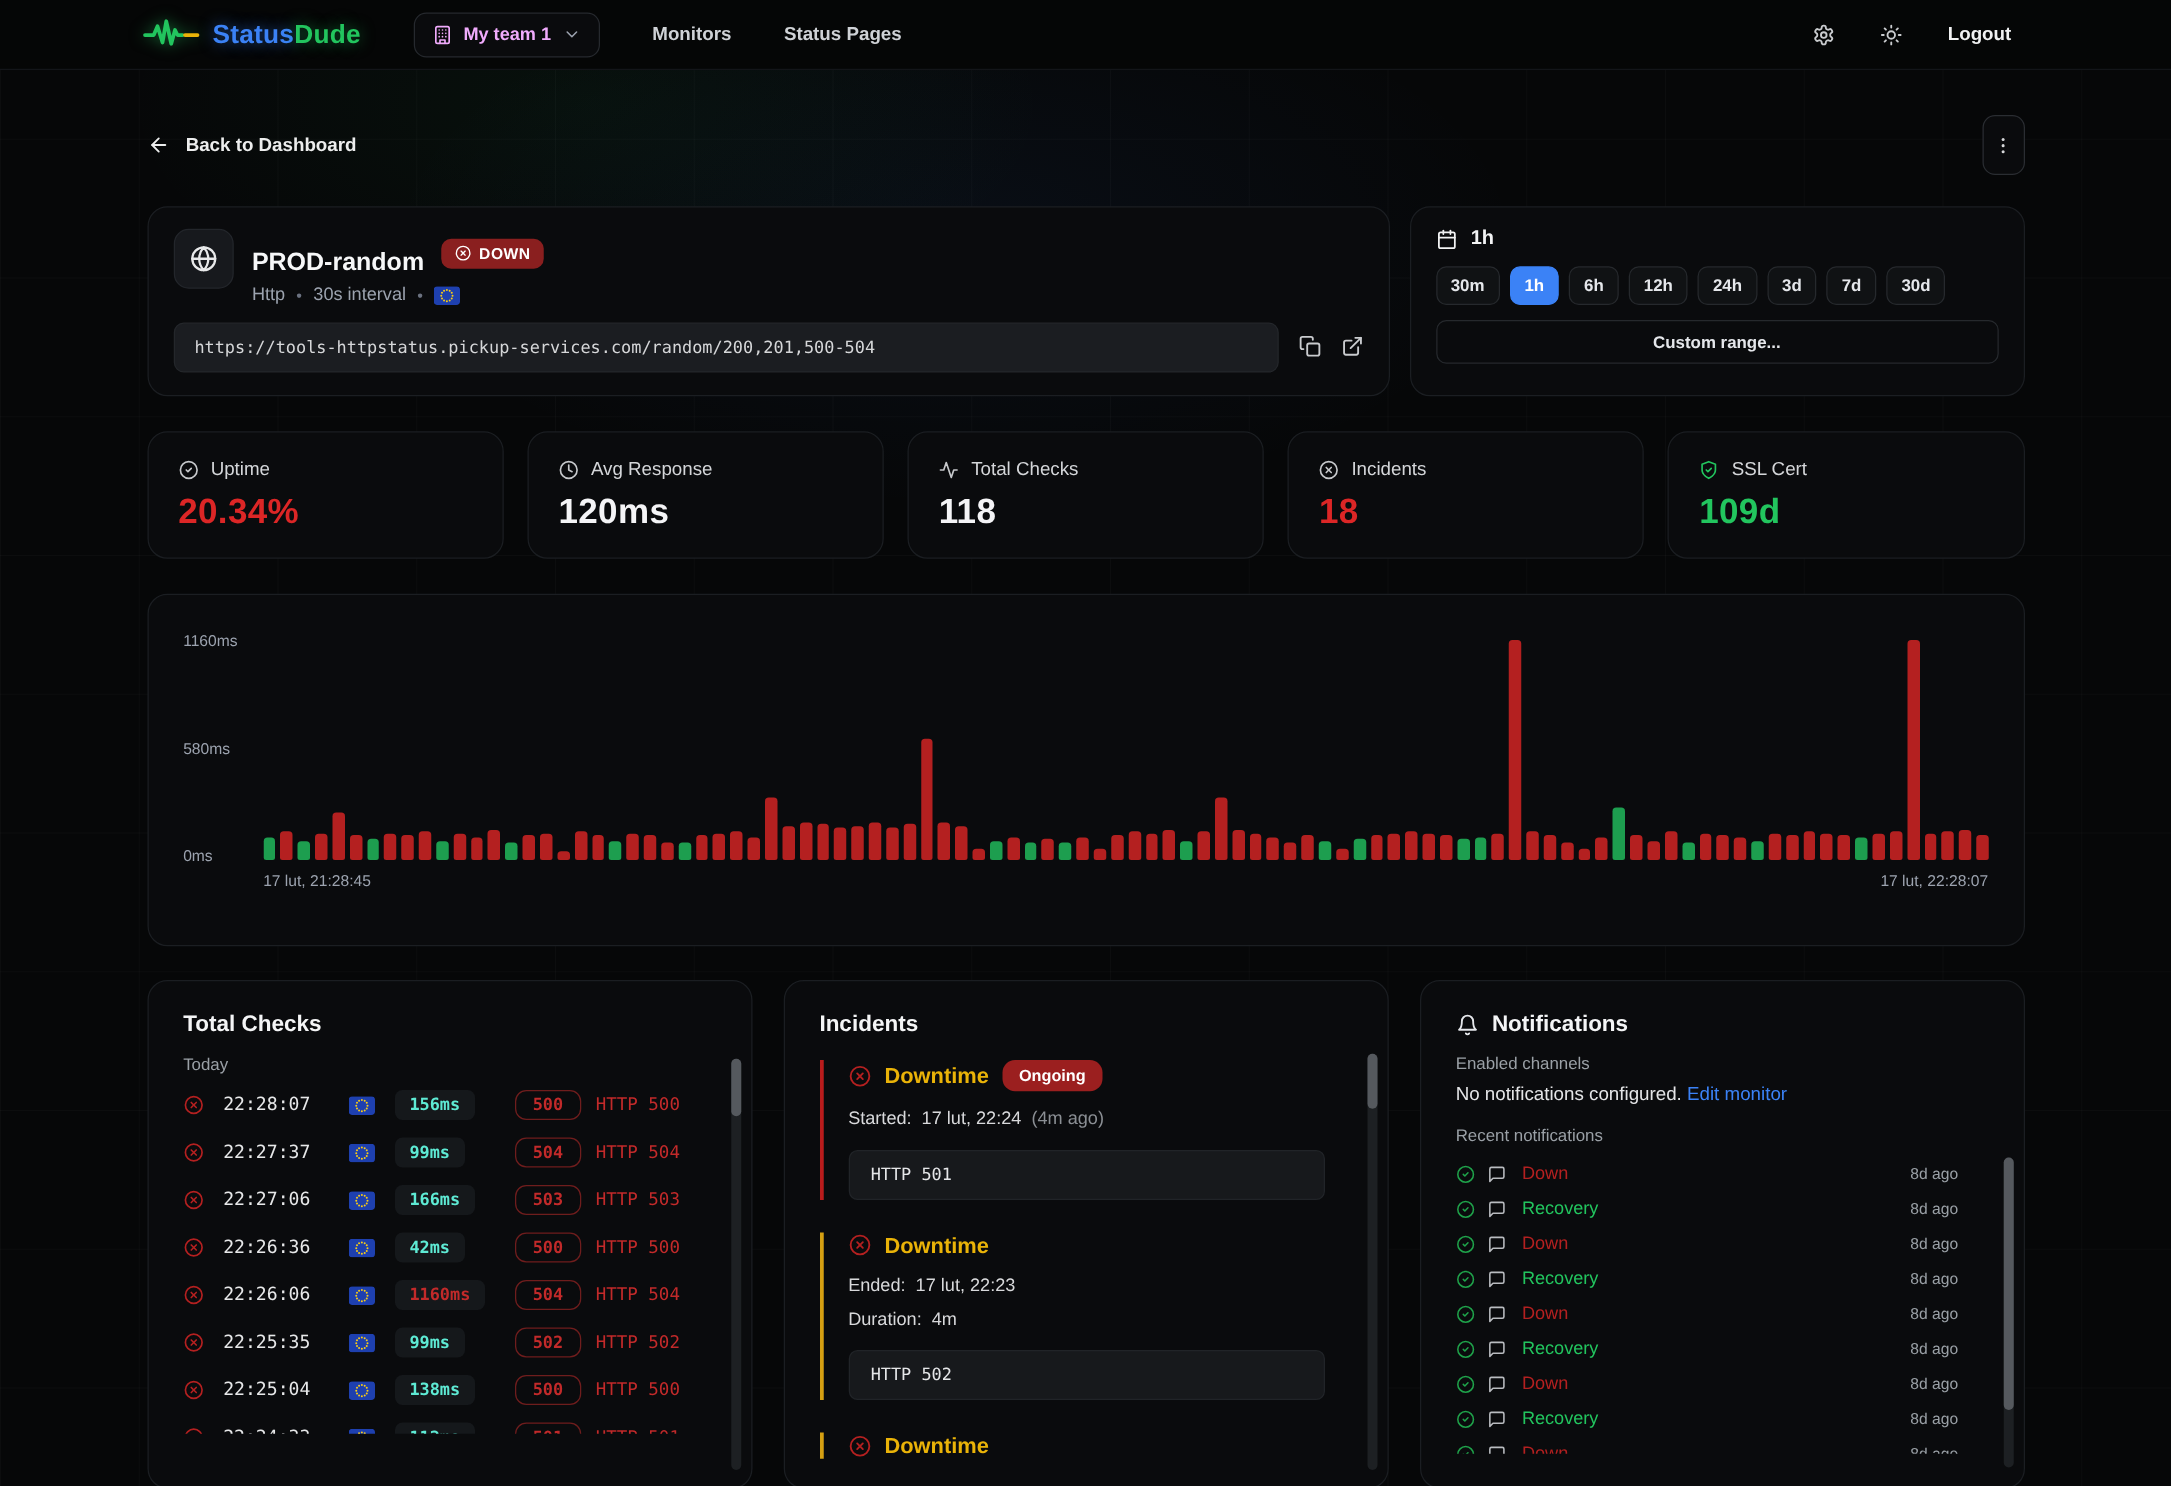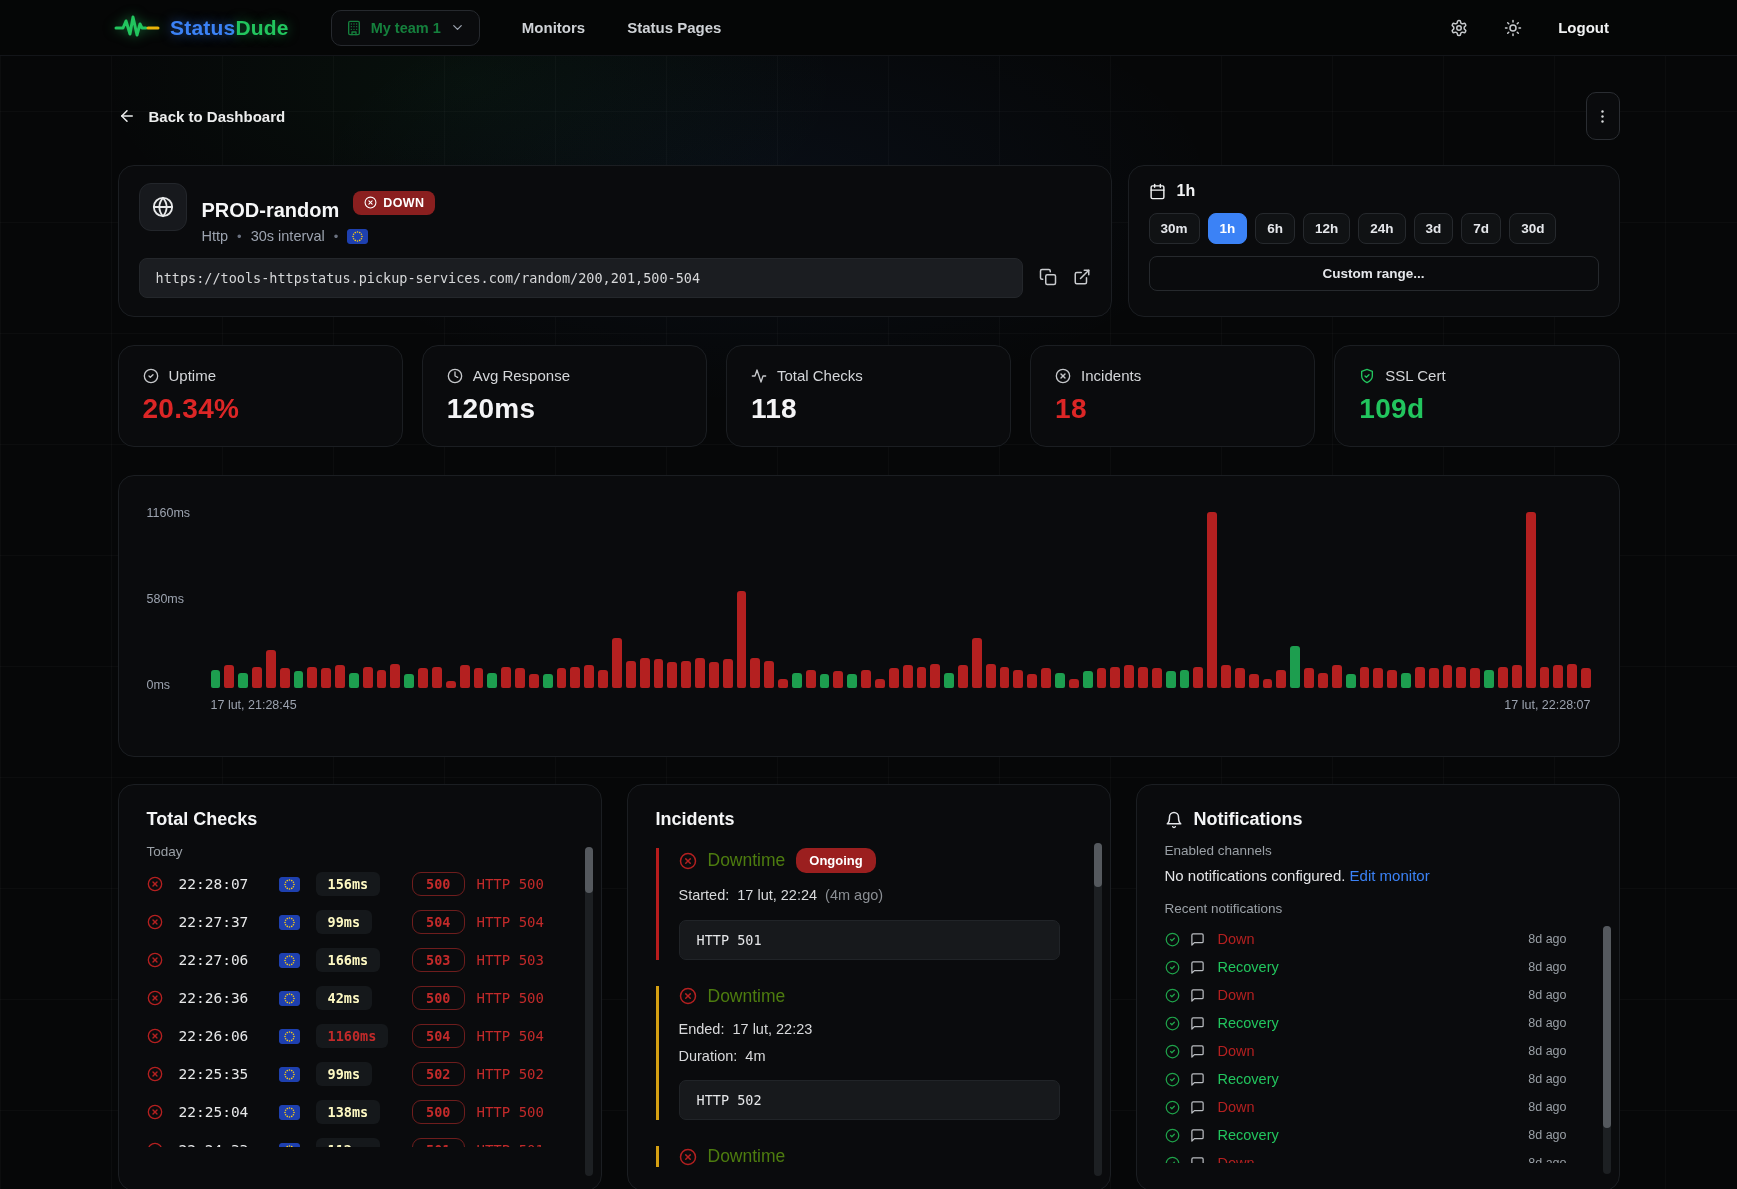--- a/index.html
+++ b/index.html
@@ -42,21 +42,21 @@
     background: #050606; border-bottom: 1px solid #131519;
   }
   .brand { display: flex; align-items: center; gap: 10px; cursor: pointer; }
   .brand-logo { width: 46px; height: 28px; filter: drop-shadow(0 0 6px rgba(34,197,94,0.55)); }
   .brand-name { font-size: 21px; font-weight: bold; letter-spacing: 0.2px; }
   .brand-status { color: #3b82f6; text-shadow: 0 0 12px rgba(59,130,246,0.6); }
   .brand-dude { color: #22c55e; text-shadow: 0 0 12px rgba(34,197,94,0.5); }
   .team-pill {
     margin-left: 42px; display: flex; align-items: center; gap: 9px;
     border: 1px solid #26292e; border-radius: 10px; background: #0a0b0d;
-    padding: 9px 14px; font-size: 14.5px; font-weight: bold; color: #15803d; cursor: pointer;
+    padding: 9px 14px; font-size: 14.5px; font-weight: bold; color: #f0abfc; cursor: pointer;
   }
   .team-pill .chev { color: #9ca3af; }
   .nav-link { margin-left: 42px; font-size: 15px; font-weight: 600; color: #cfd2d6; cursor: pointer; }
   .nav-right { margin-left: auto; display: flex; align-items: center; gap: 36px; }
   .nav-icon { color: #c9cbce; cursor: pointer; }
   .logout { font-size: 15px; font-weight: bold; color: #f0f1f2; cursor: pointer; }
 
   
   .content { position: relative; z-index: 1; width: 1502px; margin: 0 auto; }
 
@@ -142,37 +142,37 @@
 
   
   .lc-group { margin-top: 14px; }
   .lc-rows { margin-top: 6px; height: 282px; overflow: hidden; padding-right: 18px; }
   .lc-row { display: flex; align-items: center; height: 38px; }
   .lc-status-ic { color: #b42020; }
   .lc-time { font-family: "DejaVu Sans Mono", monospace; font-size: 14.5px; color: #e7e8e9; margin-left: 16px; width: 94px; }
   .lc-flag { margin-left: 6px; }
   .lc-resp {
     margin-left: 16px; font-family: "DejaVu Sans Mono", monospace; font-size: 13.5px; font-weight: bold;
-    color: #fef9c3; background: #15181b; border-radius: 6px; padding: 4px 12px;
+    color: #5eead4; background: #15181b; border-radius: 6px; padding: 4px 12px;
   }
   .lc-resp.slow { color: #c22a2a; }
   .lc-spacer { flex: 1; }
   .lc-code {
     font-family: "DejaVu Sans Mono", monospace; font-size: 13.5px; font-weight: bold; color: #c22a2a;
     border: 1.5px solid #6f1d1d; border-radius: 9px; padding: 3px 13px;
   }
   .lc-label { margin-left: 12px; font-family: "DejaVu Sans Mono", monospace; font-size: 14px; color: #c22a2a; width: 78px; }
 
   
   .inc-list { margin-top: 18px; height: 330px; overflow: hidden; padding-right: 16px; }
   .inc-item { border-left: 3px solid #b91c1c; padding-left: 20px; margin-bottom: 26px; }
   .inc-item.amber { border-left-color: #d5a012; }
   .inc-head { display: flex; align-items: center; gap: 11px; }
   .inc-head .ic { color: #b42020; }
-  .inc-title { font-size: 17.5px; font-weight: normal; color: #4d7c0f; }
+  .inc-title { font-size: 17.5px; font-weight: bold; color: #eab308; }
   .inc-badge {
     background: #9b1f1f; color: #ffffff; border-radius: 10px; padding: 5px 13px;
     font-size: 13px; font-weight: bold;
   }
   .inc-meta { margin-top: 9px; font-size: 14.5px; color: #d8d9db; line-height: 1.85; }
   .inc-meta .extra { color: #8b8f94; margin-left: 8px; }
   .inc-meta .val { margin-left: 8px; }
   .inc-code {
     margin-top: 11px; margin-right: 6px; background: #17191c; border: 1px solid #212428; border-radius: 7px;
     font-family: "DejaVu Sans Mono", monospace; font-size: 13.5px; color: #e5e6e8; padding: 11px 17px;

